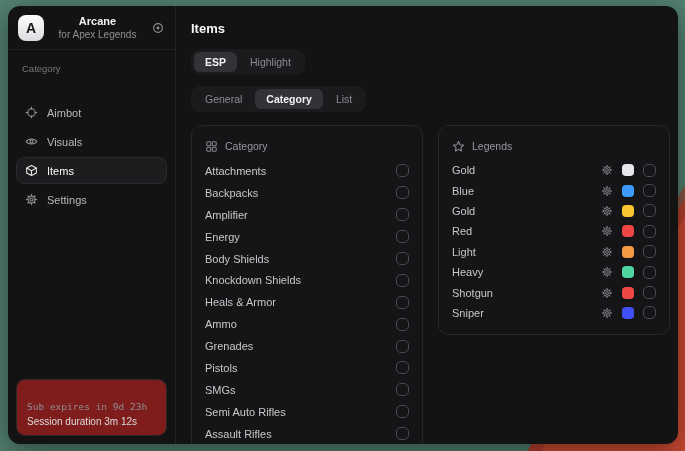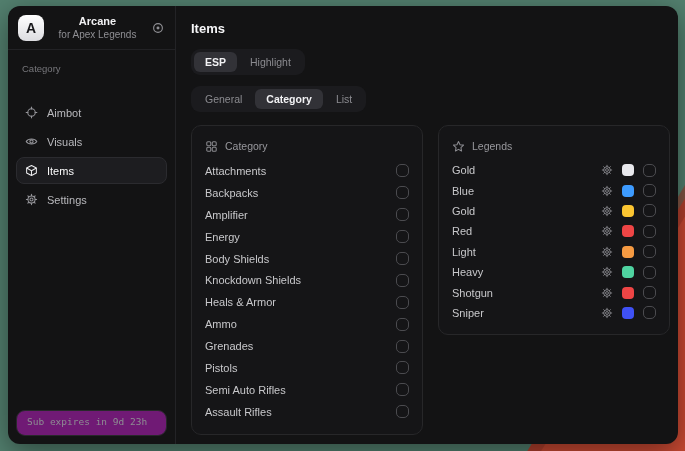--- a/index.html
+++ b/index.html
@@ -35,21 +35,21 @@
   .app-sub{font-size:10px;color:#8f8f94;margin-top:1px;}
   .side-head .icon{color:#8f8f94;}
   .section-label{font-size:9.5px;color:#77777c;margin:13px 14px 7px;}
   .nav{padding:0 8px;display:flex;flex-direction:column;gap:2px;margin-top:18px;}
   .nav-item{display:flex;align-items:center;gap:9px;padding:6px 8px;border-radius:8px;
             font-size:11px;color:#b9b9bd;border:1px solid transparent;cursor:pointer;}
   .nav-item .icon{color:#96969b;}
   .nav-item.active{background:#1d1d20;border-color:#2b2b2f;color:#fafafa;}
   .nav-item.active .icon{color:#e8e8ea;}
   .side-spacer{flex:1;}
-  .sub-card{margin:8px;border:1px solid #28282b;border-radius:9px;padding:5px 10px 8px;background:#701a75;}
+  .sub-card{margin:8px;border:1px solid #28282b;border-radius:9px;padding:21px 10px 8px;background:#7f1d1d;}
   .sub-line1{font-family:"DejaVu Sans Mono","Liberation Mono",monospace;font-size:9.5px;color:#8e8e93;}
   .sub-line2{font-size:10px;color:#dcdcde;margin-top:4px;}
   
   .main{flex:1;padding:13px 8px 0 15px;display:flex;flex-direction:column;}
   .page-title{font-size:13px;font-weight:bold;color:#f5f5f7;margin:2px 0 13px;}
   .tabs{display:inline-flex;align-self:flex-start;background:#1b1b1e;border-radius:9px;padding:3px;gap:2px;margin-bottom:11px;}
   .tab{font-size:10.5px;color:#8b8b90;padding:4px 11px;border-radius:6px;cursor:pointer;white-space:nowrap;}
   .tab.active{background:#323237;color:#f2f2f4;font-weight:bold;}
   .panels{display:flex;gap:15px;align-items:flex-start;margin-top:2px;}
   .panel{width:204px;flex:0 0 auto;border:1px solid #272729;border-radius:10px;background:#151517;padding:9px 13px 11px;}
@@ -175,20 +175,21 @@
             </svg>
           </span>
         <span>Settings</span>
       </div>
     </div>
 
     <div class="side-spacer"></div>
 
     <div class="sub-card">
       <div class="sub-line1">Sub expires in 9d 23h</div>
+      <div class="sub-line2">Session duration 3m 12s</div>
     </div>
   </div>
 
   <div class="main">
     <div class="page-title">Items</div>
 
     <div class="tabs">
       <div class="tab active">ESP</div>
       <div class="tab">Highlight</div>
     </div>
@@ -254,20 +255,24 @@
   <div class="row cat-row">
     <span class="row-label">Grenades</span>
     <span class="checkbox"></span>
   </div>
 
   <div class="row cat-row">
     <span class="row-label">Pistols</span>
     <span class="checkbox"></span>
   </div>
 
+  <div class="row cat-row">
+    <span class="row-label">SMGs</span>
+    <span class="checkbox"></span>
+  </div>
 
   <div class="row cat-row">
     <span class="row-label">Semi Auto Rifles</span>
     <span class="checkbox"></span>
   </div>
 
   <div class="row cat-row">
     <span class="row-label">Assault Rifles</span>
     <span class="checkbox"></span>
   </div>

